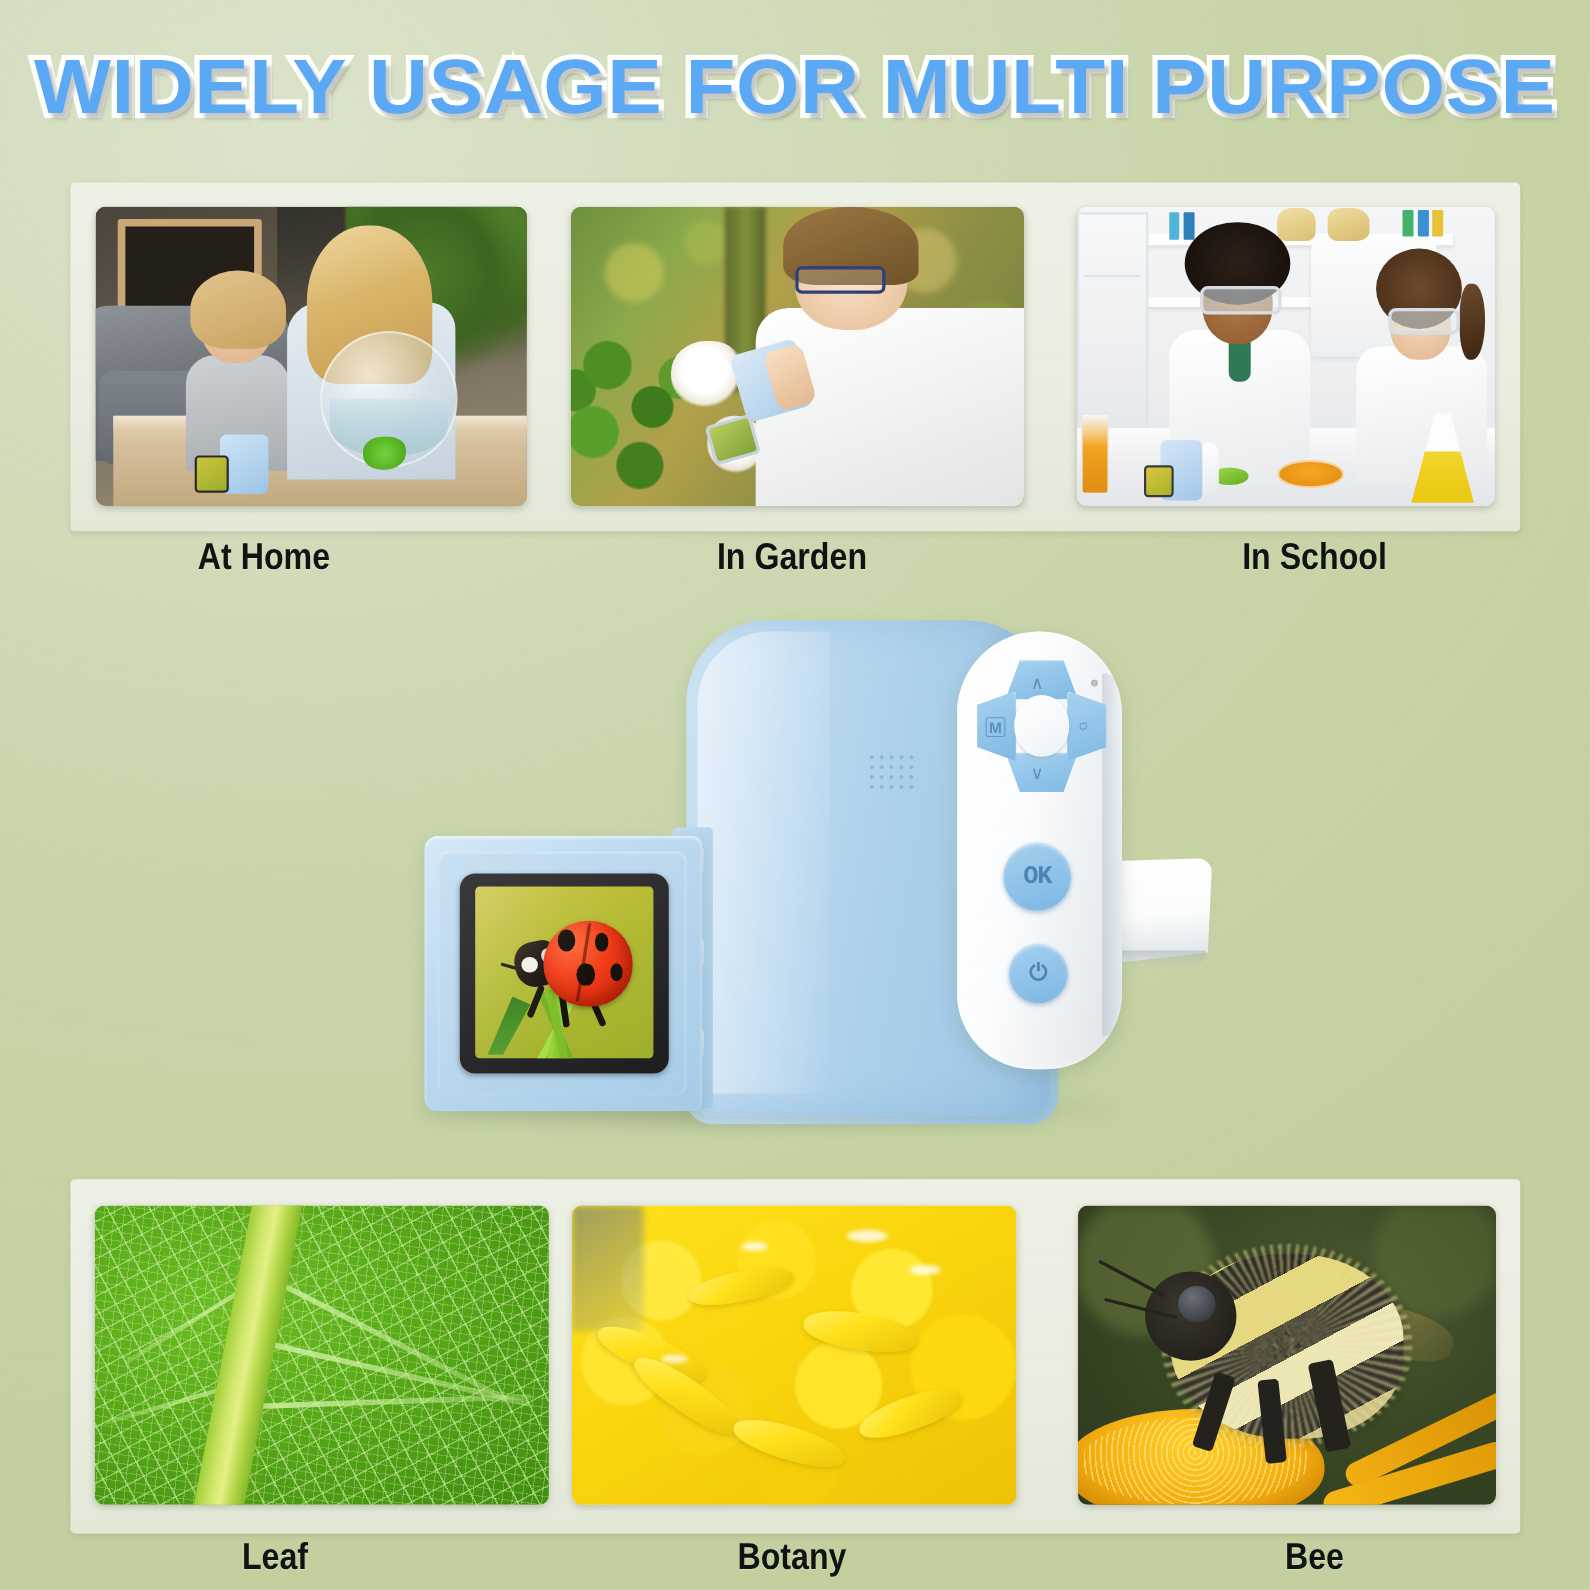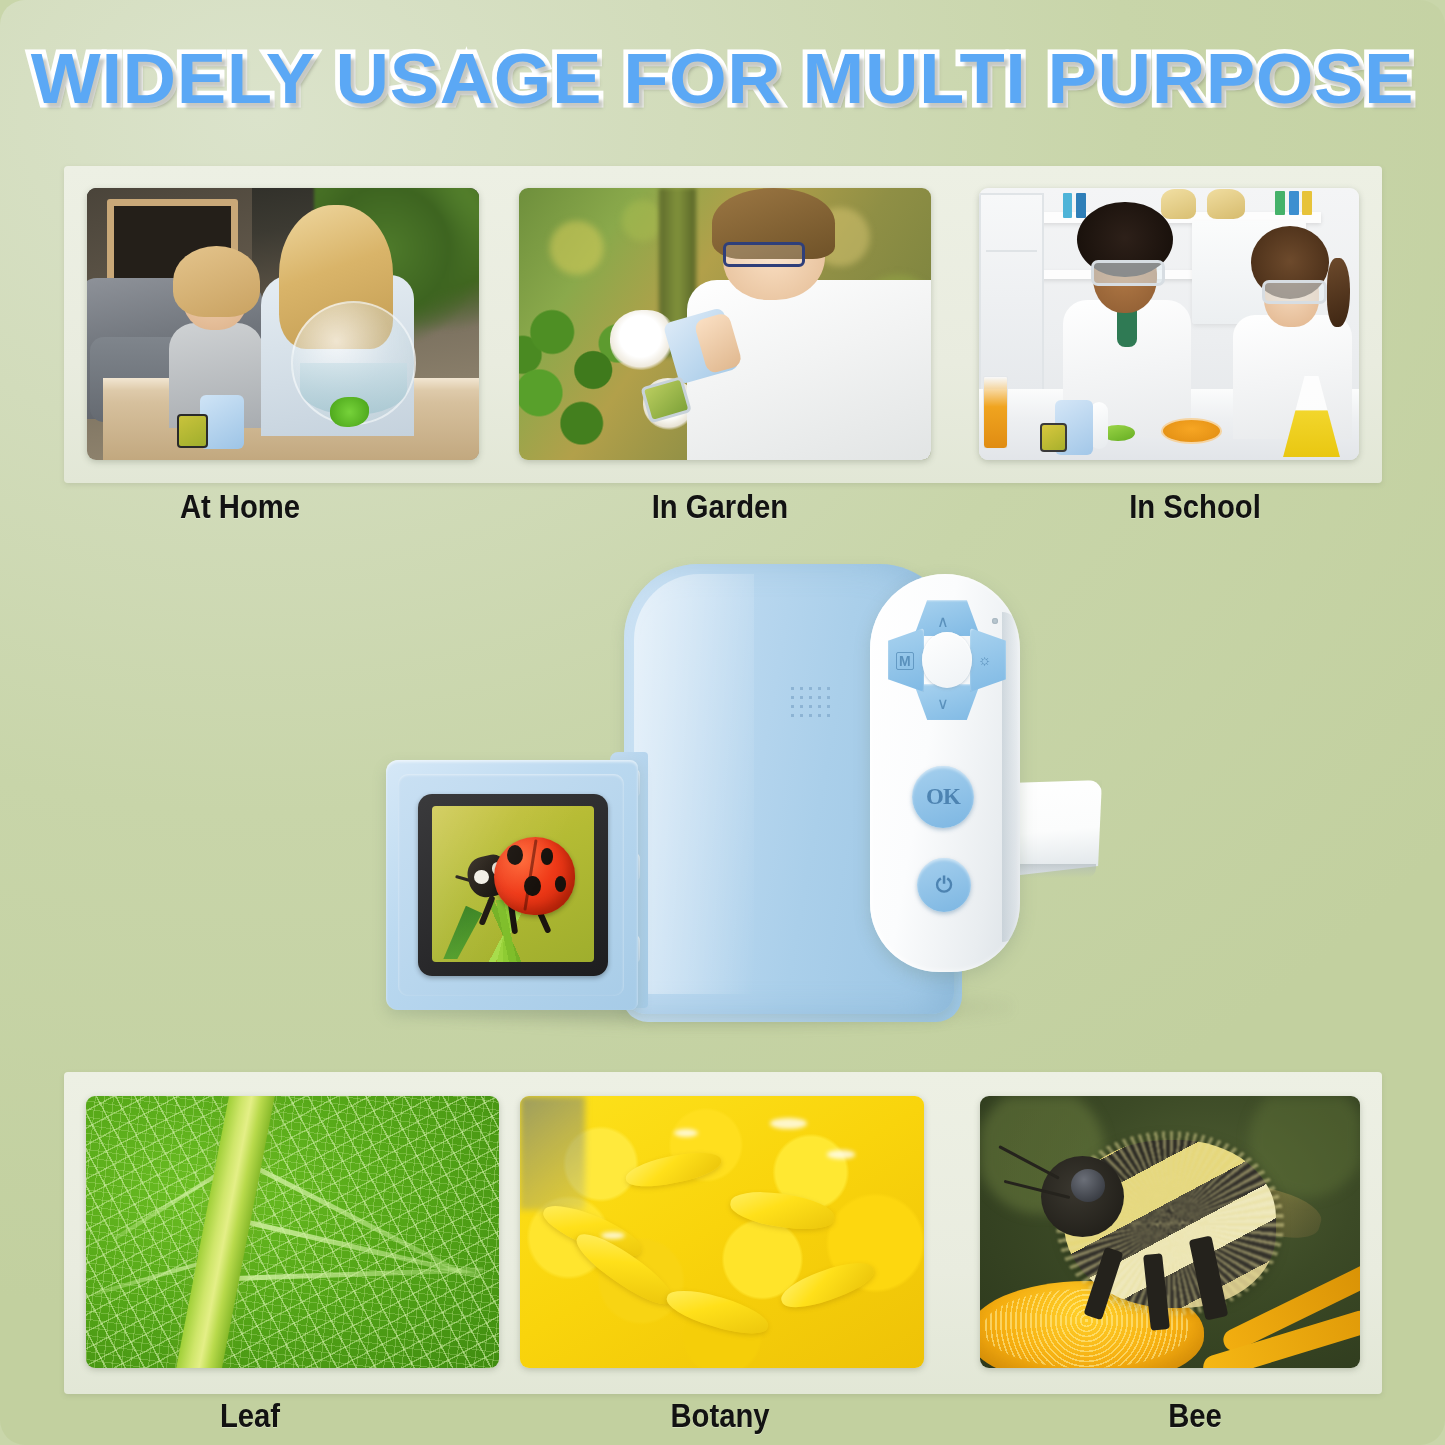--- a/index.html
+++ b/index.html
@@ -6,21 +6,20 @@
   html,body{margin:0;padding:0;}
   body{
     width:1445px;height:1445px;overflow:hidden;
     font-family:"Liberation Sans", sans-serif;
     background:#c9d6aa;
   }
   #stage{
     position:relative;width:1445px;height:1445px;overflow:hidden;
     background:
       radial-gradient(ellipse 1500px 1200px at 18% 8%, #dbe3cb 0%, #d2dcbb 28%, #c8d5a9 58%, #c2d09f 100%);
-    border-radius: 25px;
   }
 
   
   .title-wrap{
     position:absolute;left:0;top:42px;width:1445px;text-align:center;
   }
   .title{
     display:inline-block;
     font-family:"Liberation Sans", sans-serif;
     font-weight:bold;
@@ -458,21 +457,21 @@
   .g-lf{left:8px;top:52px;font-size:14px;border:1.6px solid rgba(80,135,180,.7);
     padding:1px 2px;border-radius:2px;font-weight:bold;}
   .g-rt{left:90px;top:52px;font-size:15px;}
   .dp-led{position:absolute;left:104px;top:18px;width:6px;height:6px;border-radius:50%;
     background:rgba(175,190,200,.85);box-shadow:inset 0 0 2px rgba(120,140,155,.8);}
 
   .btn-round{position:absolute;border-radius:50%;
     background:linear-gradient(160deg,#a6d0ee,#7cb6e2);
     box-shadow:inset 0 2px 3px rgba(255,255,255,.5), 0 2px 4px rgba(105,145,178,.5);
     display:flex;align-items:center;justify-content:center;
-    color:rgba(72,126,172,.92);font-family:Liberation Serif, serif;font-weight:bold;}
+    color:rgba(72,126,172,.92);font-family:Liberation Mono, monospace;font-weight:bold;}
   .btn-ok{left:540px;top:214px;width:62px;height:62px;font-size:23px;letter-spacing:-1px;}
   .btn-pw{left:545px;top:306px;width:54px;height:54px;font-size:21px;}
 
   
   .dv-strap{position:absolute;left:600px;top:228px;width:130px;height:100px;
     background:linear-gradient(175deg,#ffffff 0%,#fbfcfc 52%,#e4e9ec 84%,#d3d9de 100%);
     border-radius:6px 14px 16px 8px;
     clip-path:polygon(0 4%, 100% 0, 97% 86%, 3% 100%);
     box-shadow:0 5px 12px rgba(110,130,110,.22);}
   .dv-strap-sh{position:absolute;left:604px;top:312px;width:120px;height:14px;

